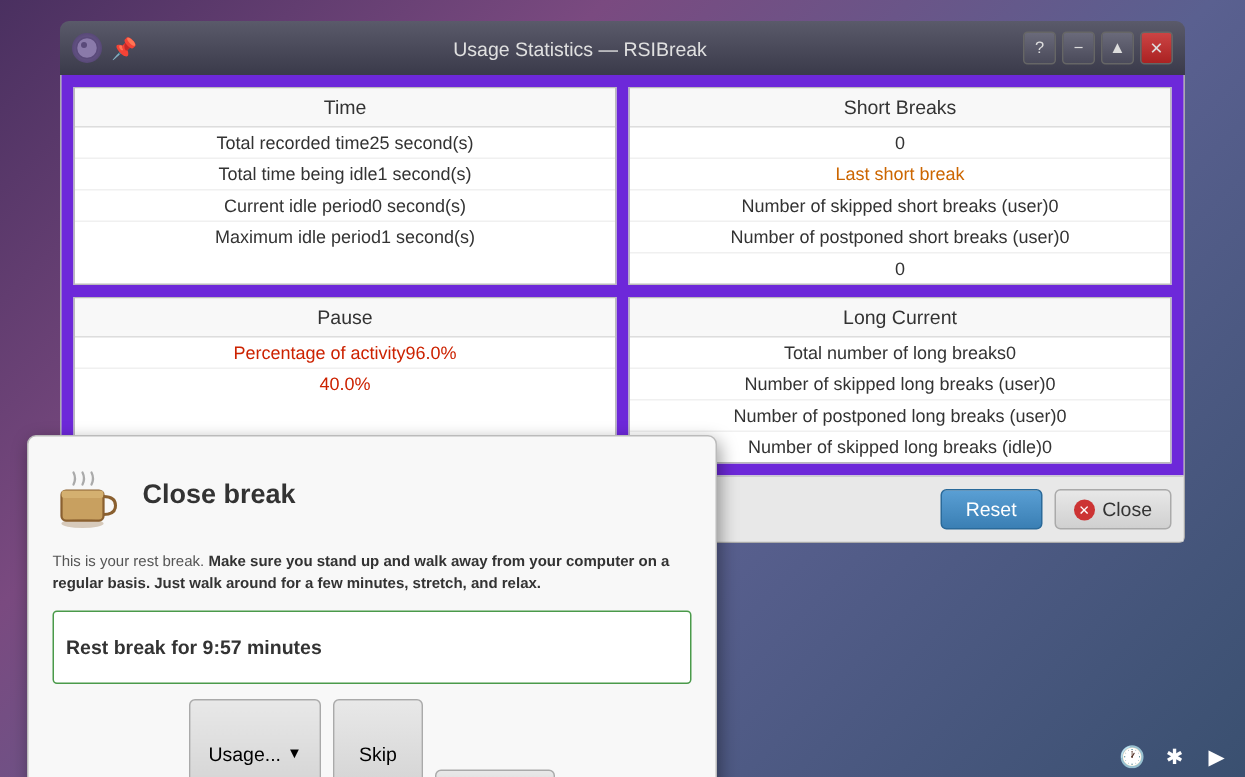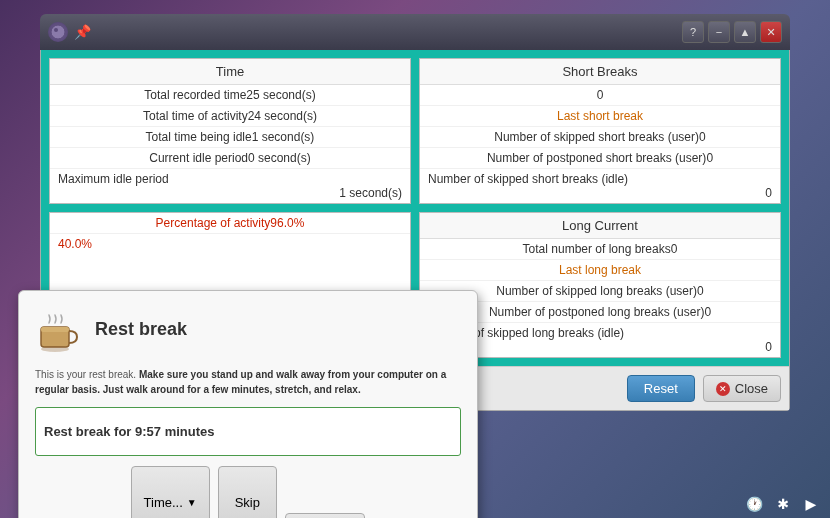--- a/index.html
+++ b/index.html
@@ -85,21 +85,21 @@
       left: 40px;
       border-top: none;
       border-radius: 0 0 4px 4px;
     }
 
     
     .stats-grid {
       display: grid;
       grid-template-columns: 1fr 1fr;
       gap: 1px;
-      background: #14b8a6;
+      background: #6d28d9;
       padding: 8px;
       gap: 8px;
     }
 
     .stats-panel {
       background: #ffffff;
       border: 1px solid #bbb;
     }
     .stats-panel-header {
       text-align: center;
@@ -111,21 +111,21 @@
       font-size: 13px;
     }
     .stats-row {
       display: flex;
       justify-content: center;
       padding: 3px 8px;
       border-bottom: 1px solid #f0f0f0;
       font-size: 12px;
       color: #333;
     }
-    .stats-row:last-child { border-bottom: none; flex-direction: column; }
+    .stats-row:last-child { border-bottom: none; }
     .stats-row .label { color: #333; }
     .stats-row .value { color: #333; text-align: right; }
     .stats-row .link { color: #cc6600; text-decoration: none; cursor: pointer; }
     .stats-row .red { color: #cc2200; }
 
     
     .action-bar {
       display: flex;
       justify-content: flex-end;
       align-items: center;
@@ -286,42 +286,39 @@
 <div class="title-bar">
   <div class="title-bar-left">
     <div class="title-bar-icon">
       <svg width="16" height="16" viewBox="0 0 16 16">
         <circle cx="8" cy="8" r="7" fill="#8a7aaa" stroke="#5a4a7a" stroke-width="1"></circle>
         <circle cx="6" cy="6" r="2" fill="#5a4a7a"></circle>
       </svg>
     </div>
     <span class="title-bar-pin">📌</span>
   </div>
+  <span class="title-bar-title">Usage Statistics — RSIBreak</span>
   <div class="title-bar-controls">
     <div class="title-btn">?</div>
     <div class="title-btn">−</div>
     <div class="title-btn">▲</div>
     <div class="title-btn close-btn">✕</div>
   </div>
 </div>
 
 <div class="main-window">
   <div class="stats-grid">
 
     <div class="stats-panel">
       <div class="stats-panel-header">Time</div>
       <div class="stats-row">
         <span class="label">Total recorded time</span>
         <span class="value">25 second(s)</span>
       </div>
       <div class="stats-row">
-        <span class="label">Total time of activity</span>
-        <span class="value">24 second(s)</span>
-      </div>
-      <div class="stats-row">
         <span class="label">Total time being idle</span>
         <span class="value">1 second(s)</span>
       </div>
       <div class="stats-row">
         <span class="label">Current idle period</span>
         <span class="value">0 second(s)</span>
       </div>
       <div class="stats-row">
         <span class="label">Maximum idle period</span>
         <span class="value">1 second(s)</span>
@@ -339,44 +336,40 @@
       </div>
       <div class="stats-row">
         <span class="label">Number of skipped short breaks (user)</span>
         <span class="value">0</span>
       </div>
       <div class="stats-row">
         <span class="label">Number of postponed short breaks (user)</span>
         <span class="value">0</span>
       </div>
       <div class="stats-row">
-        <span class="label">Number of skipped short breaks (idle)</span>
         <span class="value">0</span>
       </div>
     </div>
 
     <div class="stats-panel">
+      <div class="stats-panel-header">Pause</div>
       <div class="stats-row">
         <span class="red">Percentage of activity</span>
         <span class="red">96.0%</span>
       </div>
       <div class="stats-row">
         <span class="red">40.0%</span>
       </div>
     </div>
 
     <div class="stats-panel">
       <div class="stats-panel-header">Long Current</div>
       <div class="stats-row">
         <span class="label">Total number of long breaks</span>
         <span class="value">0</span>
-      </div>
-      <div class="stats-row">
-        <span class="link">Last long break</span>
-        <span class="value"></span>
       </div>
       <div class="stats-row">
         <span class="label">Number of skipped long breaks (user)</span>
         <span class="value">0</span>
       </div>
       <div class="stats-row">
         <span class="label">Number of postponed long breaks (user)</span>
         <span class="value">0</span>
       </div>
       <div class="stats-row">
@@ -403,32 +396,32 @@
       <rect x="6" y="20" width="28" height="20" rx="3" fill="#c8a060" stroke="#8a6030" stroke-width="1.5"></rect>
       <rect x="6" y="20" width="28" height="5" rx="2" fill="#d4b070"></rect>
       <path d="M34 24 Q42 24 42 30 Q42 36 34 36" stroke="#8a6030" stroke-width="2" fill="none"></path>
       <ellipse cx="20" cy="42" rx="14" ry="3" fill="#8a6030" opacity="0.3"></ellipse>
 
       <path d="M14 16 Q16 12 14 8" stroke="#aaaaaa" stroke-width="1.5" fill="none" stroke-linecap="round"></path>
       <path d="M20 16 Q22 12 20 8" stroke="#aaaaaa" stroke-width="1.5" fill="none" stroke-linecap="round"></path>
       <path d="M26 16 Q28 12 26 8" stroke="#aaaaaa" stroke-width="1.5" fill="none" stroke-linecap="round"></path>
     </svg>
     <div>
-      <div class="rest-break-title">Rest break</div>
+      <div class="rest-break-title">Close break</div>
     </div>
   </div>
   <div class="rest-break-body">
     <span>This is your rest break. </span><strong>Make sure you stand up and walk away from your computer on a regular basis. Just walk around for a few minutes, stretch, and relax.</strong>
   </div>
   <div class="progress-bar-container">
     <span class="progress-bar-text">Rest break for 9:57 minutes</span>
   </div>
   <div class="rest-break-buttons">
     <button class="btn-lock">
-      <span>Time...</span>
+      <span>Usage...</span>
       <span class="btn-lock-arrow">▼</span>
     </button>
     <button class="btn-skip">Skip</button>
     <button class="btn-postpone">Postpone</button>
   </div>
 </div>
 
 <div class="taskbar">
   <span class="taskbar-icon">🕐</span>
   <span class="taskbar-icon">✱</span>

